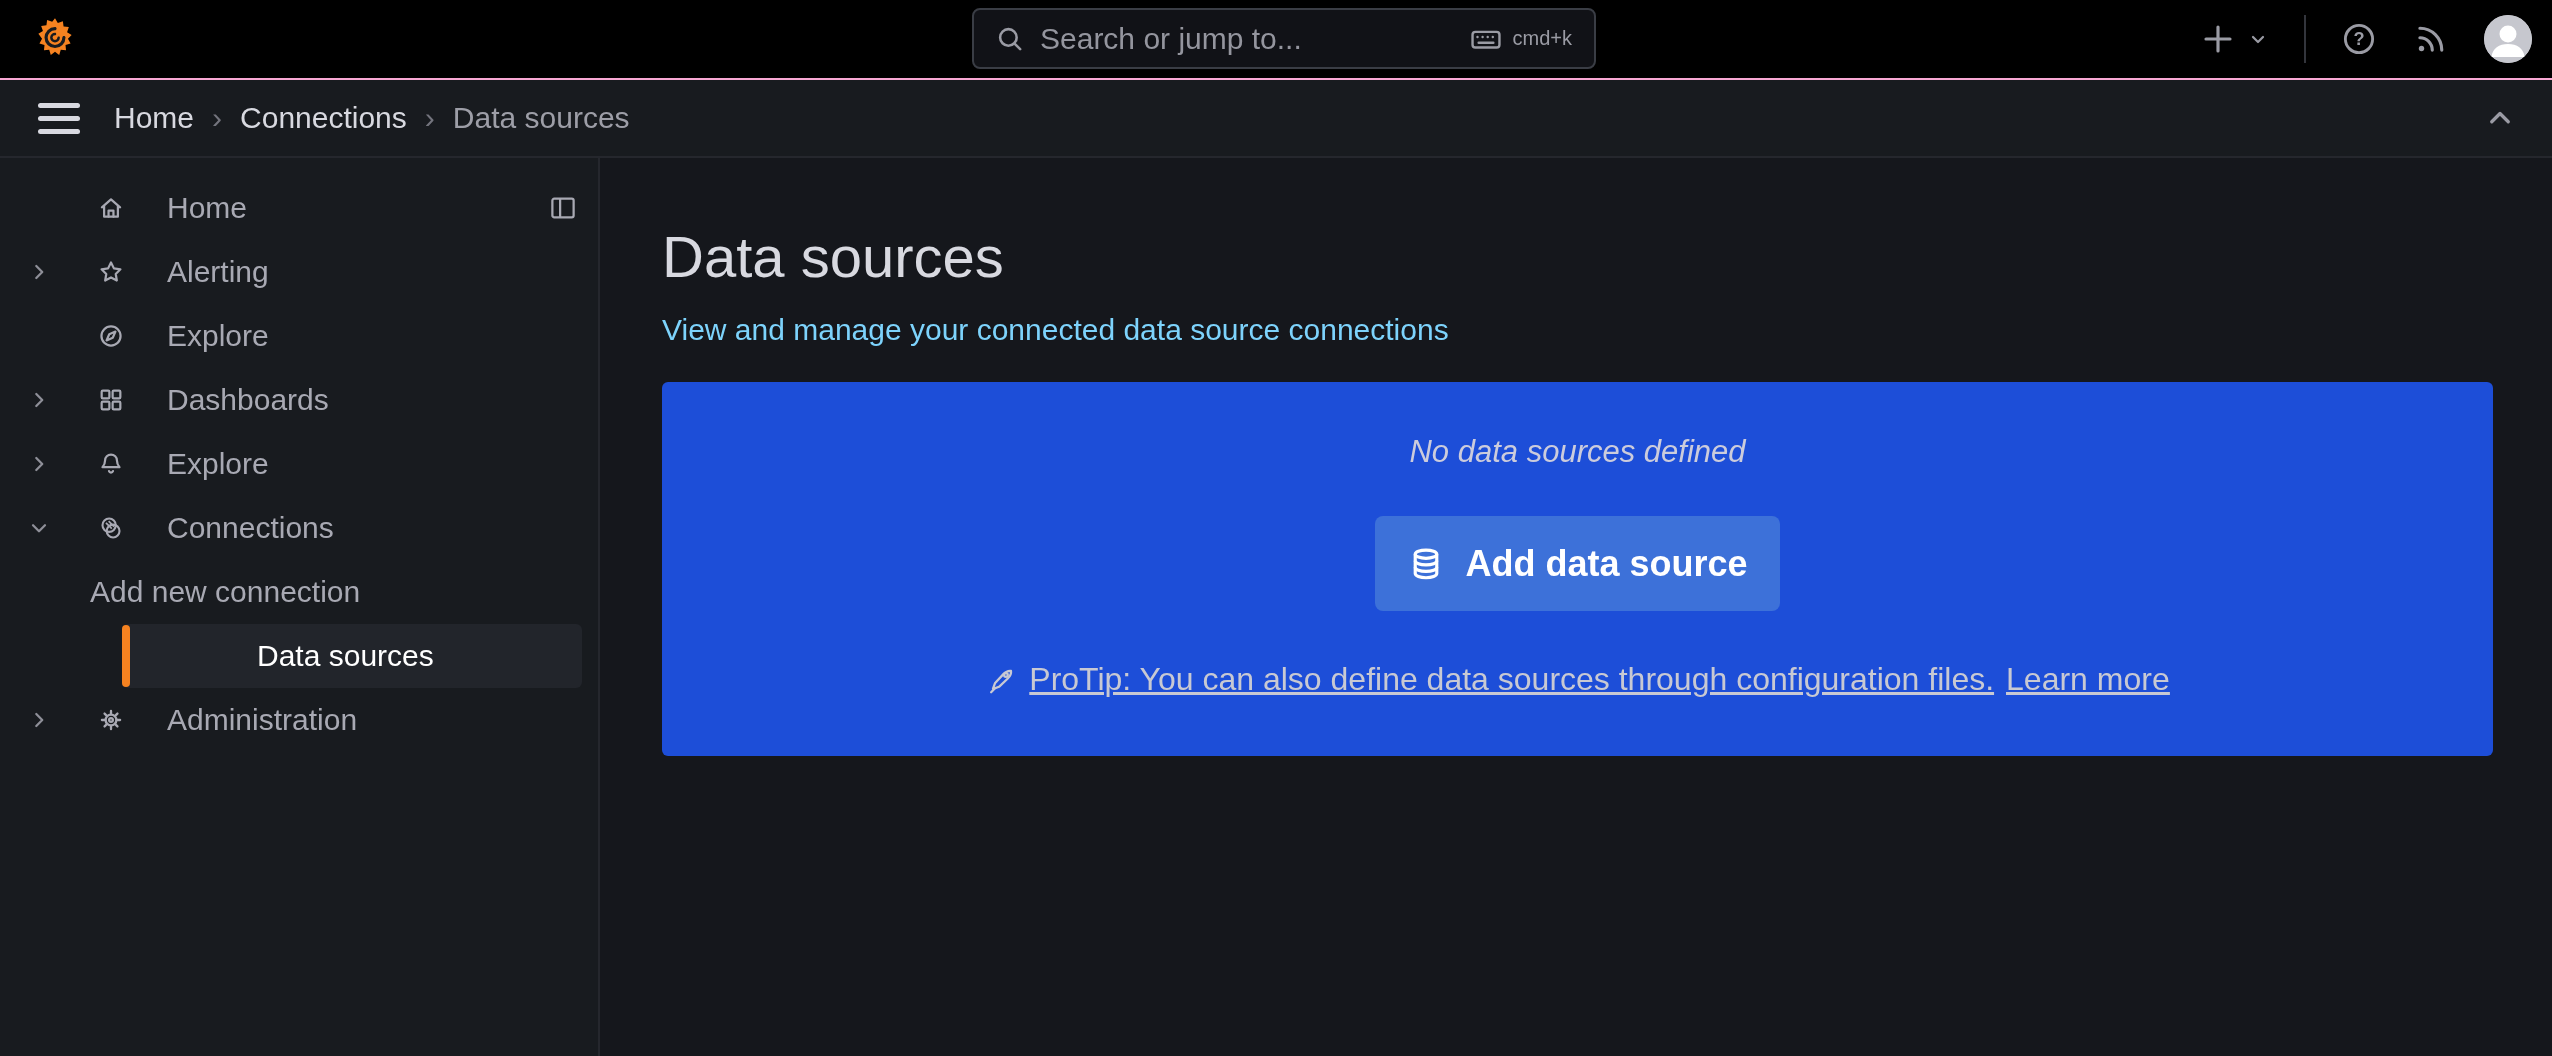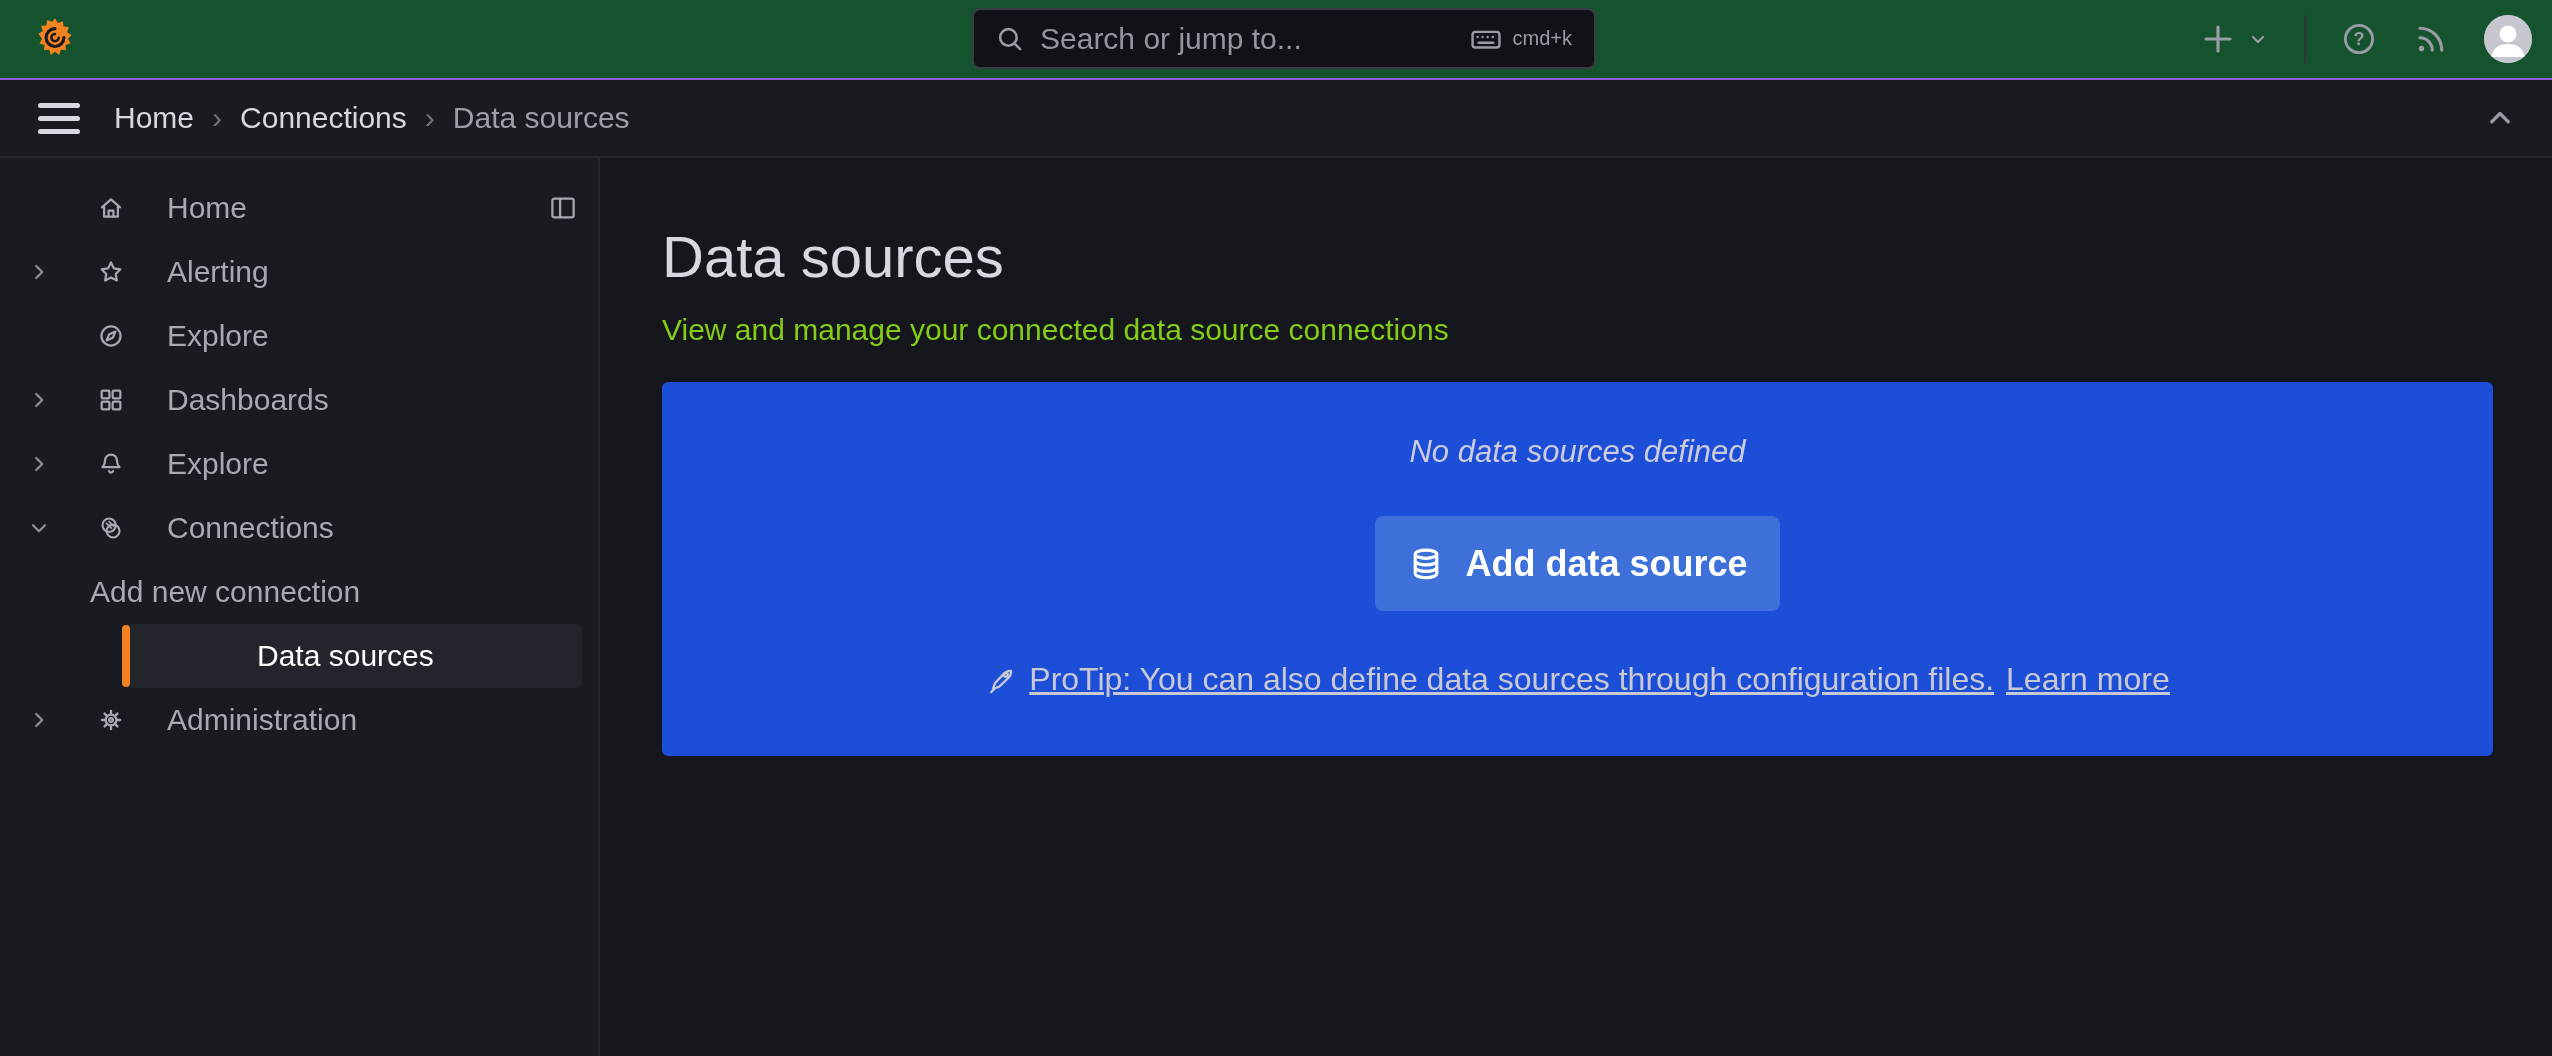--- a/index.html
+++ b/index.html
@@ -8,22 +8,22 @@
     background: #15171c;
     font-family: "Liberation Sans", sans-serif;
     color: #ccccdc;
     -webkit-font-smoothing: antialiased;
   }
   svg { display: block; }
 
   
   .topbar {
     height: 80px;
-    background: #14532d;
-    border-bottom: 2px solid #8b5cf6;
+    background: #000000;
+    border-bottom: 2px solid #f9a8d4;
     display: flex;
     align-items: center;
     position: relative;
   }
   .logo-wrap { padding-left: 34px; }
   .searchbox {
     position: absolute;
     left: 972px; top: 8px;
     width: 624px; height: 61px;
     background: #111217;
@@ -138,21 +138,21 @@
   .page-title {
     font-size: 58px;
     font-weight: 500;
     color: #d8d9e0;
     letter-spacing: 0;
     line-height: 1.2;
     margin-bottom: 18px;
   }
   .page-subtitle {
     font-size: 30px;
-    color: #84cc16;
+    color: #7dd3fc;
     margin-bottom: 32px;
     line-height: 1.35;
   }
   .panel {
     background: #1d4ed8;
     border-radius: 6px;
     height: 374px;
     display: flex;
     flex-direction: column;
     align-items: center;

